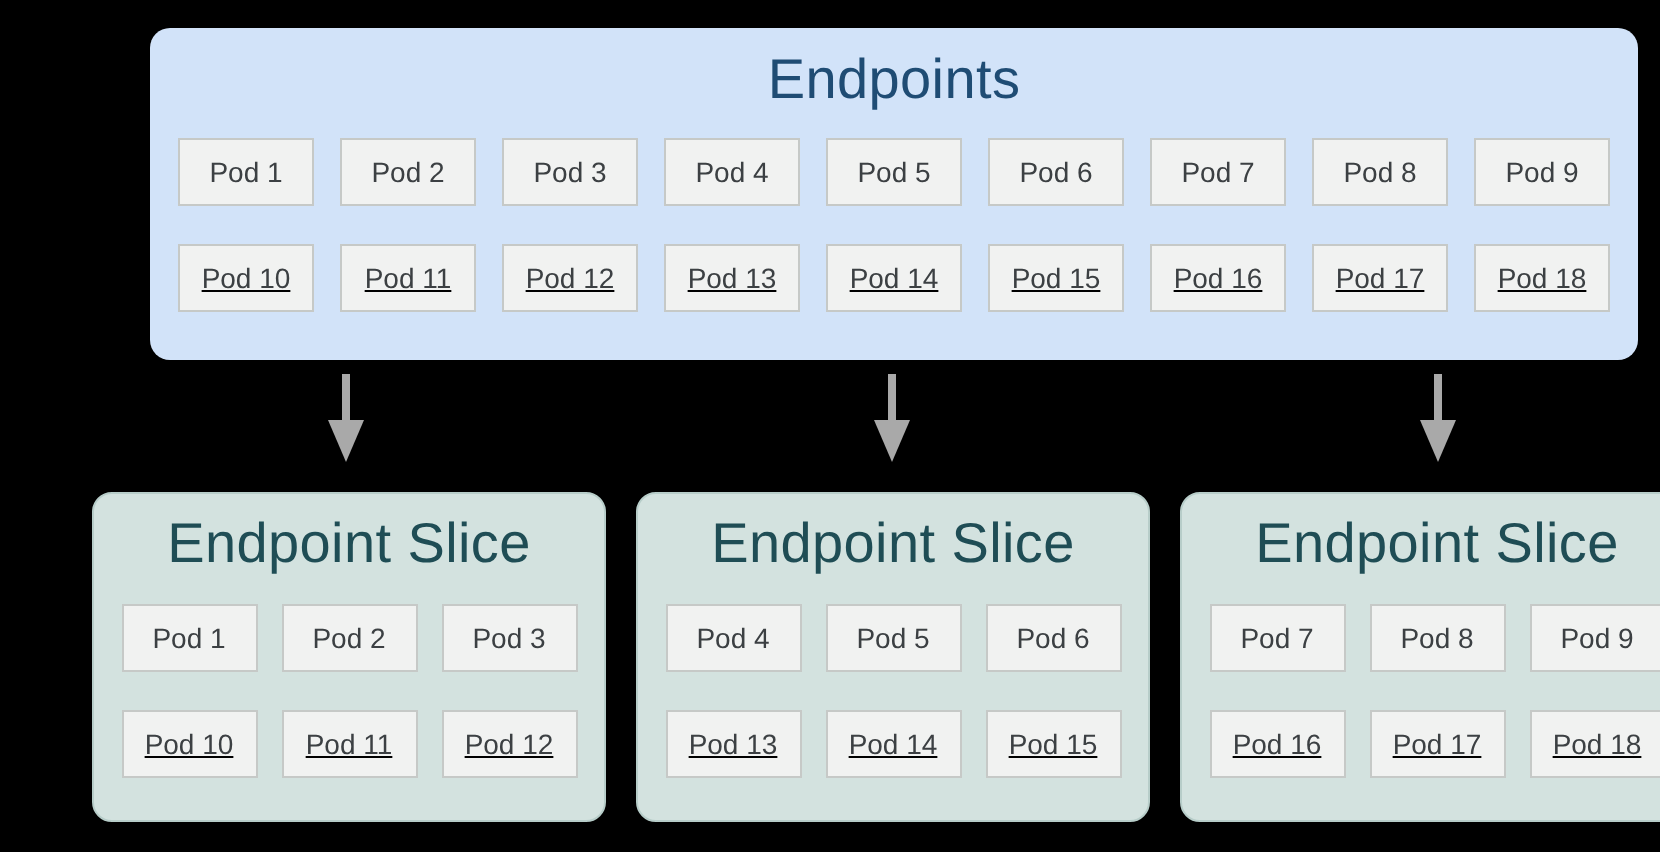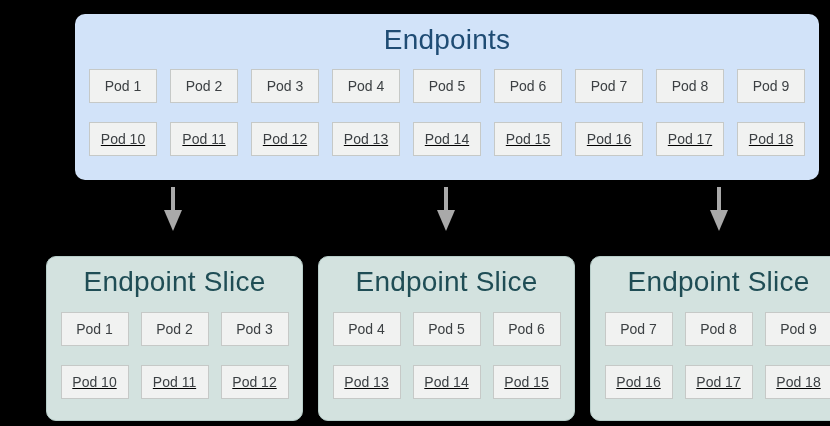--- a/index.html
+++ b/index.html
@@ -32,21 +32,21 @@
   .pod-row{
     display:flex;justify-content:center;gap:13px;margin-top:13px;
   }
   .pod-row.row2{margin-top:19px;text-decoration:underline;}
   .pod{
     width:68px;height:34px;line-height:32px;text-align:center;
     background:var(--pod-bg);border:1px solid var(--pod-border);border-radius:0;
     font-size:14px;color:var(--pod-text);white-space:nowrap;
   }
   .slice{
-    position:absolute;top:256px;width:257px;height:165px;
+    position:absolute;top:246px;width:257px;height:165px;
     background:var(--slice-box-bg);border:1px solid var(--slice-box-border);
     border-radius:10px;padding-top:9px;
   }
   .slice .box-title{color:var(--slice-title);}
   .slice .pod-row{gap:12px;margin-top:14px;}
   .slice .pod-row.row2{margin-top:19px;}
   .slice-1{left:14px;}
   .slice-2{left:286px;}
   .slice-3{left:558px;}
   .arrow{position:absolute;top:187px;width:18px;height:44px;}

